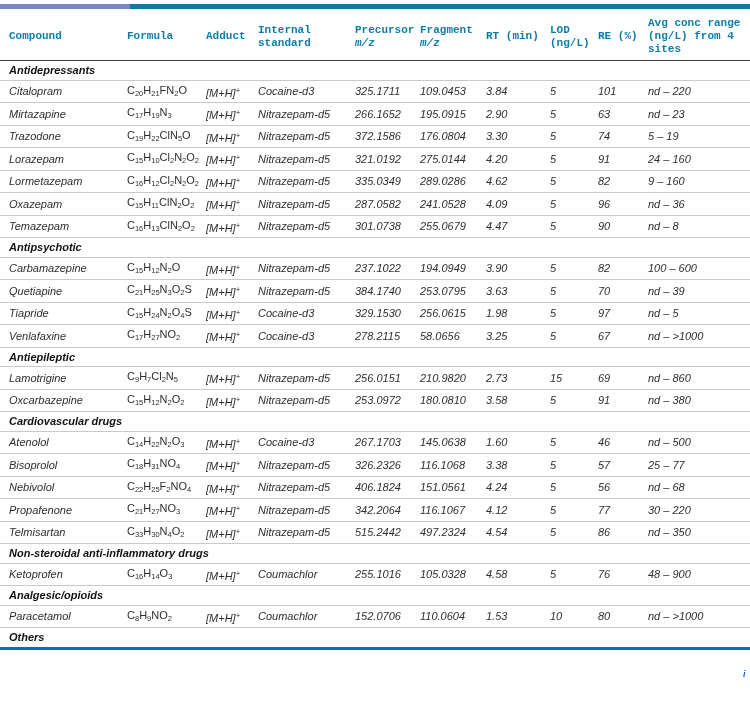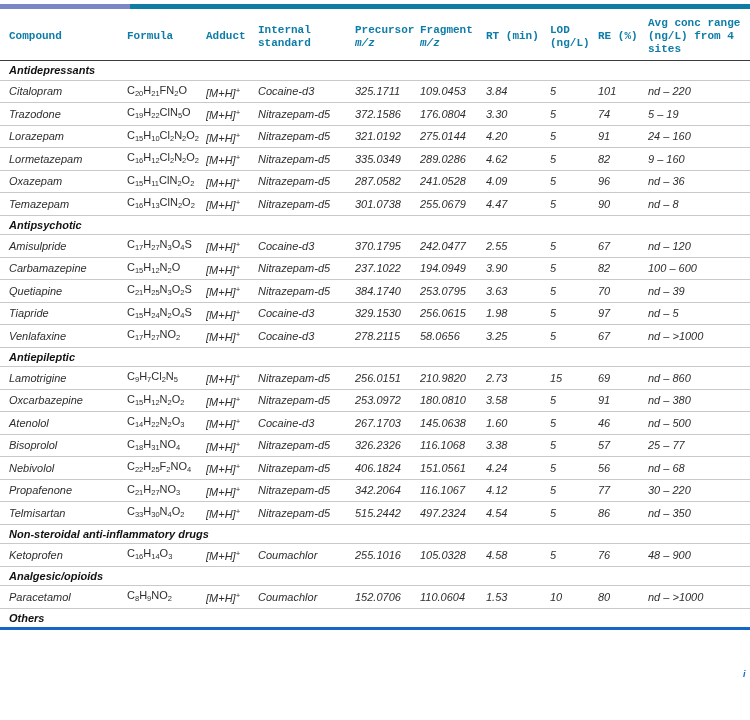--- a/index.html
+++ b/index.html
@@ -90,20 +90,32 @@
           <td>[M+H]<sup>+</sup></td>
           <td>Cocaine-d3</td>
           <td>325.1711</td>
           <td>109.0453</td>
           <td>3.84</td>
           <td>5</td>
           <td>101</td>
           <td>nd – 220</td>
         </tr>
         <tr>
+          <td>Mirtazapine</td>
+          <td class="formula">C<sub>17</sub>H<sub>19</sub>N<sub>3</sub></td>
+          <td>[M+H]<sup>+</sup></td>
+          <td>Nitrazepam-d5</td>
+          <td>266.1652</td>
+          <td>195.0915</td>
+          <td>2.90</td>
+          <td>5</td>
+          <td>63</td>
+          <td>nd – 23</td>
+        </tr>
+        <tr>
           <td>Trazodone</td>
           <td class="formula">C<sub>19</sub>H<sub>22</sub>ClN<sub>5</sub>O</td>
           <td>[M+H]<sup>+</sup></td>
           <td>Nitrazepam-d5</td>
           <td>372.1586</td>
           <td>176.0804</td>
           <td>3.30</td>
           <td>5</td>
           <td>74</td>
           <td>5 – 19</td>
@@ -151,32 +163,20 @@
           <td>Nitrazepam-d5</td>
           <td>301.0738</td>
           <td>255.0679</td>
           <td>4.47</td>
           <td>5</td>
           <td>90</td>
           <td>nd – 8</td>
         </tr>
         <tr class="section">
           <td colspan="10">Antipsychotic</td>
-        </tr>
-        <tr>
-          <td>Amisulpride</td>
-          <td class="formula">C<sub>17</sub>H<sub>27</sub>N<sub>3</sub>O<sub>4</sub>S</td>
-          <td>[M+H]<sup>+</sup></td>
-          <td>Cocaine-d3</td>
-          <td>370.1795</td>
-          <td>242.0477</td>
-          <td>2.55</td>
-          <td>5</td>
-          <td>67</td>
-          <td>nd – 120</td>
         </tr>
         <tr>
           <td>Carbamazepine</td>
           <td class="formula">C<sub>15</sub>H<sub>12</sub>N<sub>2</sub>O</td>
           <td>[M+H]<sup>+</sup></td>
           <td>Nitrazepam-d5</td>
           <td>237.1022</td>
           <td>194.0949</td>
           <td>3.90</td>
           <td>5</td>
@@ -238,20 +238,23 @@
           <td>Oxcarbazepine</td>
           <td class="formula">C<sub>15</sub>H<sub>12</sub>N<sub>2</sub>O<sub>2</sub></td>
           <td>[M+H]<sup>+</sup></td>
           <td>Nitrazepam-d5</td>
           <td>253.0972</td>
           <td>180.0810</td>
           <td>3.58</td>
           <td>5</td>
           <td>91</td>
           <td>nd – 380</td>
+        </tr>
+        <tr class="section">
+          <td colspan="10">Cardiovascular drugs</td>
         </tr>
         <tr>
           <td>Atenolol</td>
           <td class="formula">C<sub>14</sub>H<sub>22</sub>N<sub>2</sub>O<sub>3</sub></td>
           <td>[M+H]<sup>+</sup></td>
           <td>Cocaine-d3</td>
           <td>267.1703</td>
           <td>145.0638</td>
           <td>1.60</td>
           <td>5</td>

